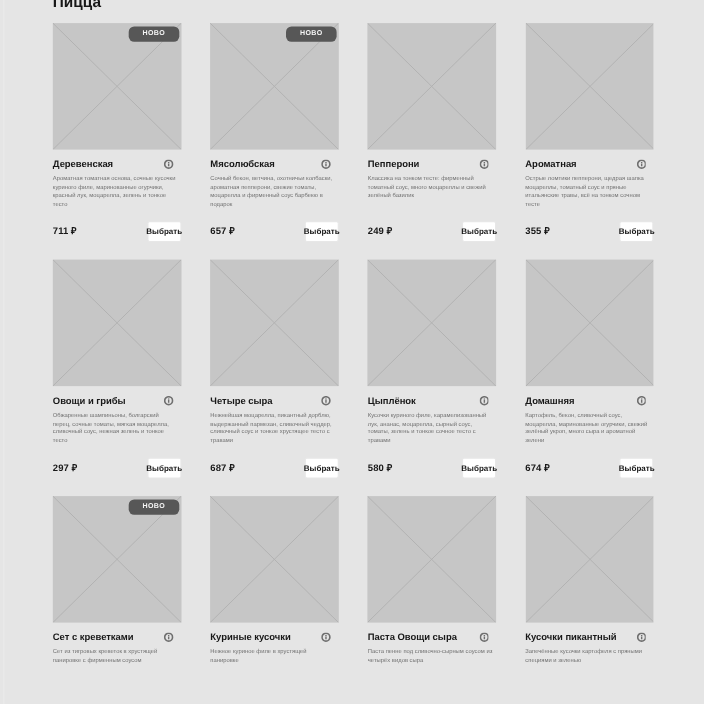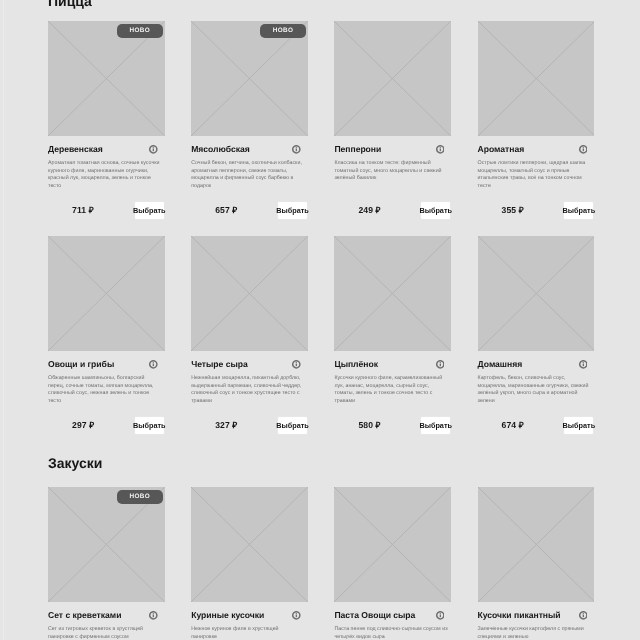--- a/index.html
+++ b/index.html
@@ -31,21 +31,21 @@
     position:absolute;right:2px;top:2.5px;height:14.5px;width:46px;border-radius:5px;
     background:#575757;color:#f4f4f4;font-size:6.4px;font-weight:700;
     display:flex;align-items:center;justify-content:center;
     letter-spacing:.4px;box-sizing:border-box;
   }
   .name-row{display:flex;align-items:flex-start;justify-content:space-between;margin-top:9px;gap:4px;padding-right:7px;}
   .name{font-size:8.6px;font-weight:700;line-height:9px;color:#181818;letter-spacing:-.02px;}
   .icon{width:8.6px;height:8.6px;flex:none;margin-top:.3px;display:block;}
   .desc{font-size:5.3px;line-height:7.6px;color:#6f6f6f;margin-top:6px;letter-spacing:.01px;width:114px;}
   .buy-row{position:absolute;left:0;right:0;top:180px;display:flex;align-items:center;justify-content:space-between;}
-  .price{font-size:8.6px;font-weight:700;color:#181818;letter-spacing:.1px;line-height:9px;margin-left:24px;}
+  .price{font-size:8.6px;font-weight:700;color:#181818;letter-spacing:.1px;line-height:9px;}
   .btn{
     border:1px solid #e7e7e7;border-radius:2px;background:#fff;
     font-size:7.3px;font-weight:700;color:#181818;
     height:19px;width:31px;display:flex;align-items:center;justify-content:center;
     box-sizing:border-box;font-family:"Liberation Sans",sans-serif;
   }
 </style>
 </head>
 <body>
 
@@ -172,21 +172,21 @@
             <div class="name-row">
               <div class="name">Четыре сыра</div>
               <svg class="icon" viewBox="0 0 12 12">
                 <circle cx="6" cy="6" r="5" fill="none" stroke="#6f6f6f" stroke-width="2.1"></circle>
                 <rect x="5.15" y="5.1" width="1.8" height="3.5" fill="#6f6f6f"></rect>
                 <rect x="5.15" y="3.1" width="1.8" height="1.5" fill="#6f6f6f"></rect>
               </svg>
             </div>
             <div class="desc">Нежнейшая моцарелла, пикантный дорблю, выдержанный пармезан, сливочный чеддер, сливочный соус и тонкое хрустящее тесто с травами</div>
             <div class="buy-row">
-              <div class="price">327 ₽</div>
+              <div class="price">687 ₽</div>
               <button class="btn">Выбрать</button>
             </div>
           </div>
           <div class="card">
             <div class="ph">
               <svg class="ph-svg" width="116.8" height="115" viewBox="0 0 116.8 115" preserveAspectRatio="none">
                 <line x1="0" y1="0" x2="116.8" y2="115" stroke="#b2b2b2" stroke-width="0.9"></line>
                 <line x1="116.8" y1="0" x2="0" y2="115" stroke="#b2b2b2" stroke-width="0.9"></line>
               </svg>
             </div>
@@ -221,21 +221,20 @@
             </div>
             <div class="desc">Картофель, бекон, сливочный соус, моцарелла, маринованные огурчики, свежий зелёный укроп, много сыра и ароматной зелени</div>
             <div class="buy-row">
               <div class="price">674 ₽</div>
               <button class="btn">Выбрать</button>
             </div>
           </div>
         </div>
       </div>
       <div class="section">
-        <h2 class="section-title">Закуски</h2>
         <div class="grid">
           <div class="card">
             <div class="ph">
               <svg class="ph-svg" width="116.8" height="115" viewBox="0 0 116.8 115" preserveAspectRatio="none">
                 <line x1="0" y1="0" x2="116.8" y2="115" stroke="#b2b2b2" stroke-width="0.9"></line>
                 <line x1="116.8" y1="0" x2="0" y2="115" stroke="#b2b2b2" stroke-width="0.9"></line>
               </svg>
               <div class="badge">НОВО</div>
             </div>
             <div class="name-row">

